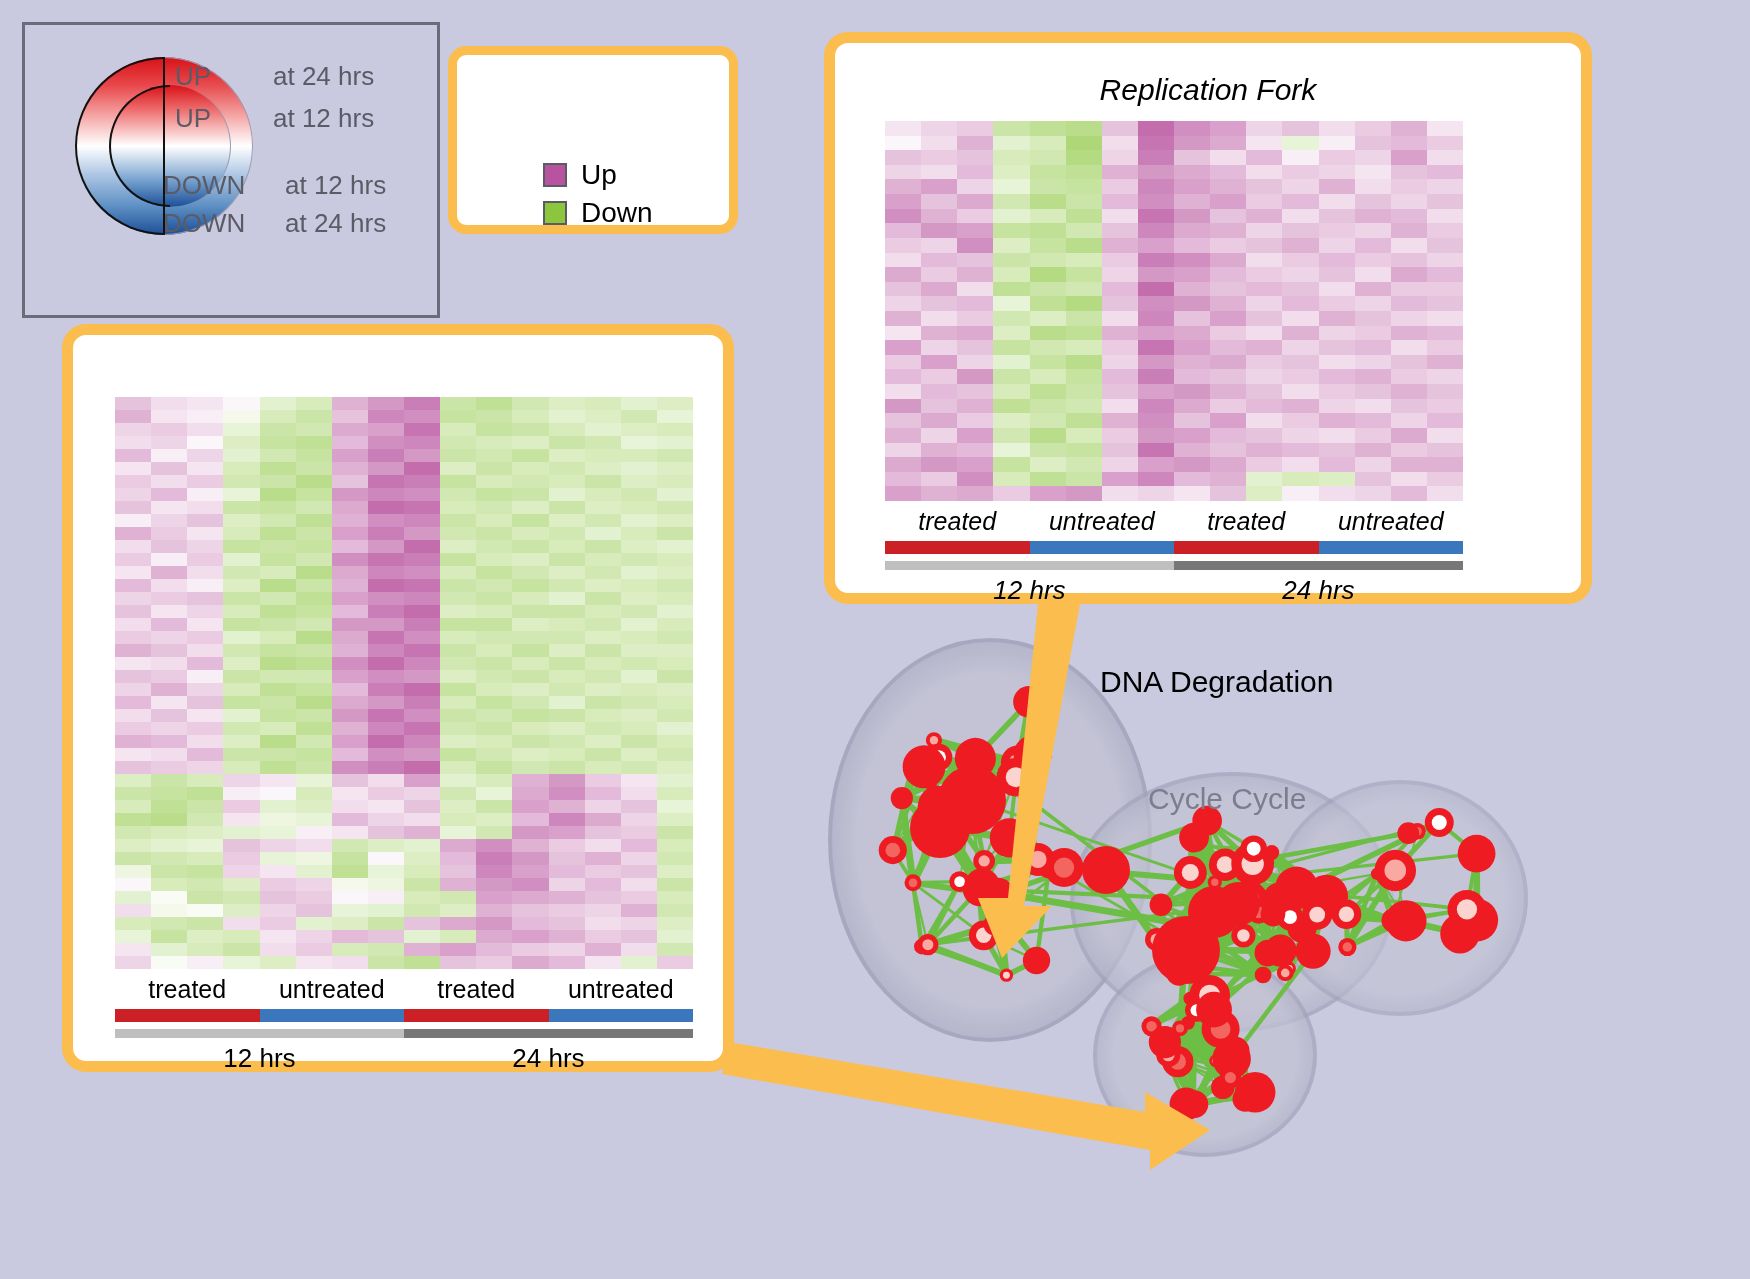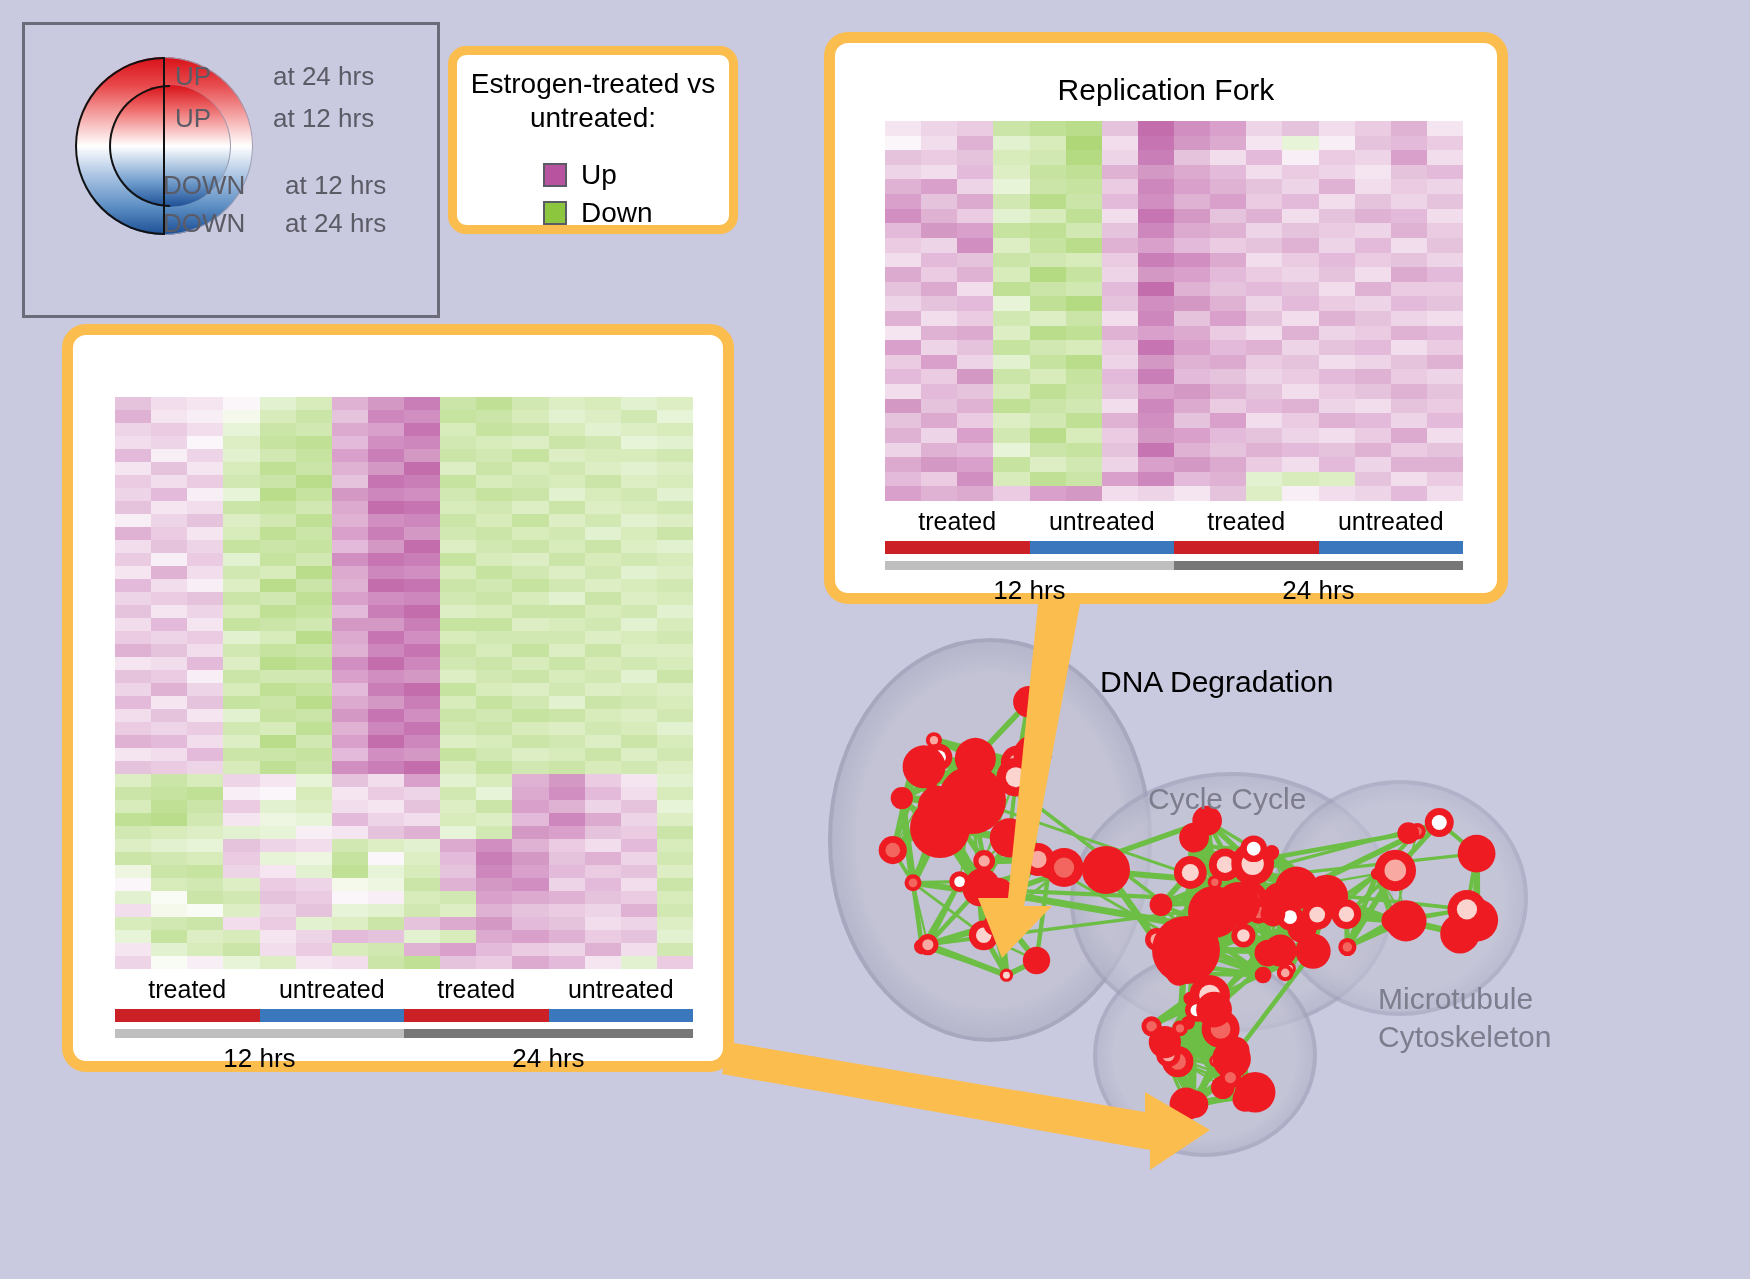--- a/index.html
+++ b/index.html
@@ -77,21 +77,21 @@
   .legend-row.up{top:104px;}
   .legend-row.down{top:142px;}
   .swatch{width:24px;height:24px;border:2px solid #5b5b66;box-sizing:border-box;display:block;}
   .legend-label{font-size:28px;color:#000;}
 
   
   .panel{
     position:absolute;background:#ffffff;border:11px solid #fbbd4e;border-radius:24px;
     box-sizing:border-box;
   }
-  #panel-replication{left:824px;top:32px;width:684px;height:572px;}
+  #panel-replication{left:824px;top:32px;width:768px;height:572px;font-style:italic;}
   #panel-apc{left:62px;top:324px;width:672px;height:748px;}
   .panel-title{
     position:absolute;left:0;width:100%;text-align:center;font-size:30px;color:#000;
   }
   #panel-replication .panel-title{top:30px;}
   #panel-apc .panel-title{top:22px;}
 
   .heatmap{position:absolute;display:grid;}
   .hm-cell{width:100%;height:100%;}
 
@@ -130,22 +130,20 @@
     <span class="wt wt-a">at 24 hrs</span>
     <span class="wl wl-up12">UP</span>
     <span class="wt wt-b">at 12 hrs</span>
     <span class="wl wl-dn12">DOWN</span>
     <span class="wt wt-c">at 12 hrs</span>
     <span class="wl wl-dn24">DOWN</span>
     <span class="wt wt-d">at 24 hrs</span>
   </div>
 
   <div id="legend-card">
-    <div id="legend-title">Estrogen-treated
-vs untreated:</div>
     <div class="legend-row up">
       <span class="swatch" id="sw-up" style="background: rgb(184, 83, 159);"></span>
       <span class="legend-label">Up</span>
     </div>
     <div class="legend-row down">
       <span class="swatch" id="sw-down" style="background: rgb(140, 198, 62);"></span>
       <span class="legend-label">Down</span>
     </div>
   </div>
 
@@ -2150,16 +2148,14 @@
       </g>
   </svg>
 
   <svg class="arrow-svg" viewBox="0 0 1750 1279" xmlns="http://www.w3.org/2000/svg">
     <polygon points="1038,604 1080,604 1024,906 1052,906 1002,958 978,898 1008,898" fill="#fbbd4e"></polygon>
     <polygon points="728,1042 1145,1112 1145,1092 1210,1130 1150,1170 1150,1150 722,1074" fill="#fbbd4e"></polygon>
   </svg>
 
   <div class="cluster-label" id="label-dna">DNA Degradation</div>
   <div class="cluster-label" id="label-cellcycle">Cycle Cycle</div>
-  <div class="cluster-label" id="label-microtubule">Microtubule
-Cytoskeleton</div>
 
 </div>
 
 </body></html>

